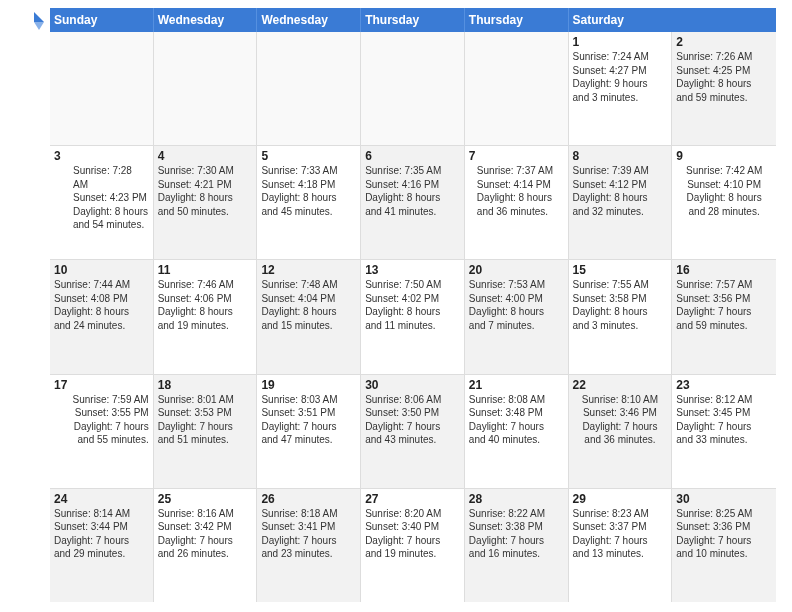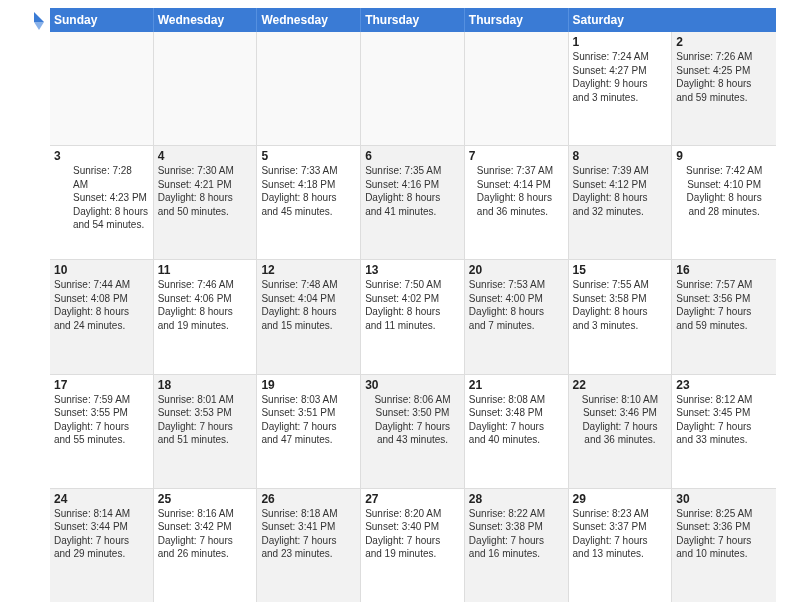--- a/index.html
+++ b/index.html
@@ -264,42 +264,42 @@
             <span class="day-num">16</span>
             <div class="cell-text" style="white-space: pre-line;">Sunrise: 7:57 AM
 Sunset: 3:56 PM
 Daylight: 7 hours
 and 59 minutes.</div>
           </div>
         </div>
         <div class="cal-row">
           <div class="cal-cell">
             <span class="day-num">17</span>
-            <div class="cell-text" style="white-space: pre-line;">Sunrise: 7:59 AM
+            <div class="cell-text" style="white-space: pre-line; text-align: right;">Sunrise: 7:59 AM
 Sunset: 3:55 PM
 Daylight: 7 hours
 and 55 minutes.</div>
           </div>
           <div class="cal-cell shaded">
             <span class="day-num">18</span>
             <div class="cell-text" style="white-space: pre-line;">Sunrise: 8:01 AM
 Sunset: 3:53 PM
 Daylight: 7 hours
 and 51 minutes.</div>
           </div>
           <div class="cal-cell">
             <span class="day-num">19</span>
             <div class="cell-text" style="white-space: pre-line;">Sunrise: 8:03 AM
 Sunset: 3:51 PM
 Daylight: 7 hours
 and 47 minutes.</div>
           </div>
           <div class="cal-cell shaded">
             <span class="day-num">30</span>
-            <div class="cell-text" style="white-space: pre-line; text-align: center;">Sunrise: 8:06 AM
+            <div class="cell-text" style="white-space: pre-line;">Sunrise: 8:06 AM
 Sunset: 3:50 PM
 Daylight: 7 hours
 and 43 minutes.</div>
           </div>
           <div class="cal-cell">
             <span class="day-num">21</span>
             <div class="cell-text" style="white-space: pre-line;">Sunrise: 8:08 AM
 Sunset: 3:48 PM
 Daylight: 7 hours
 and 40 minutes.</div>

